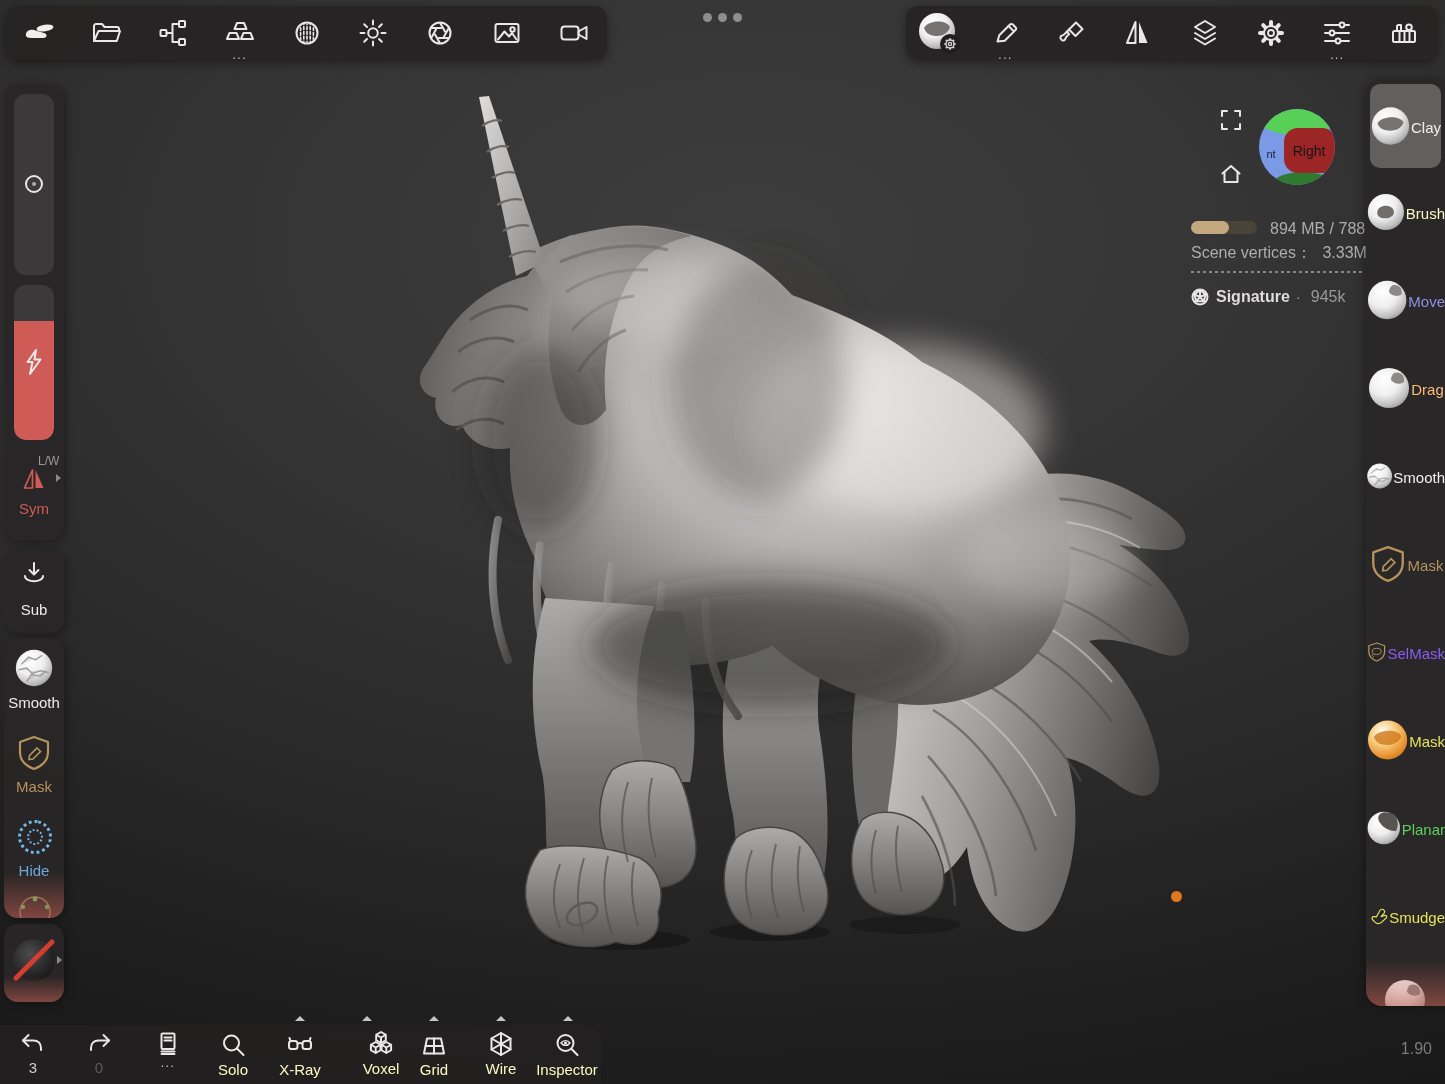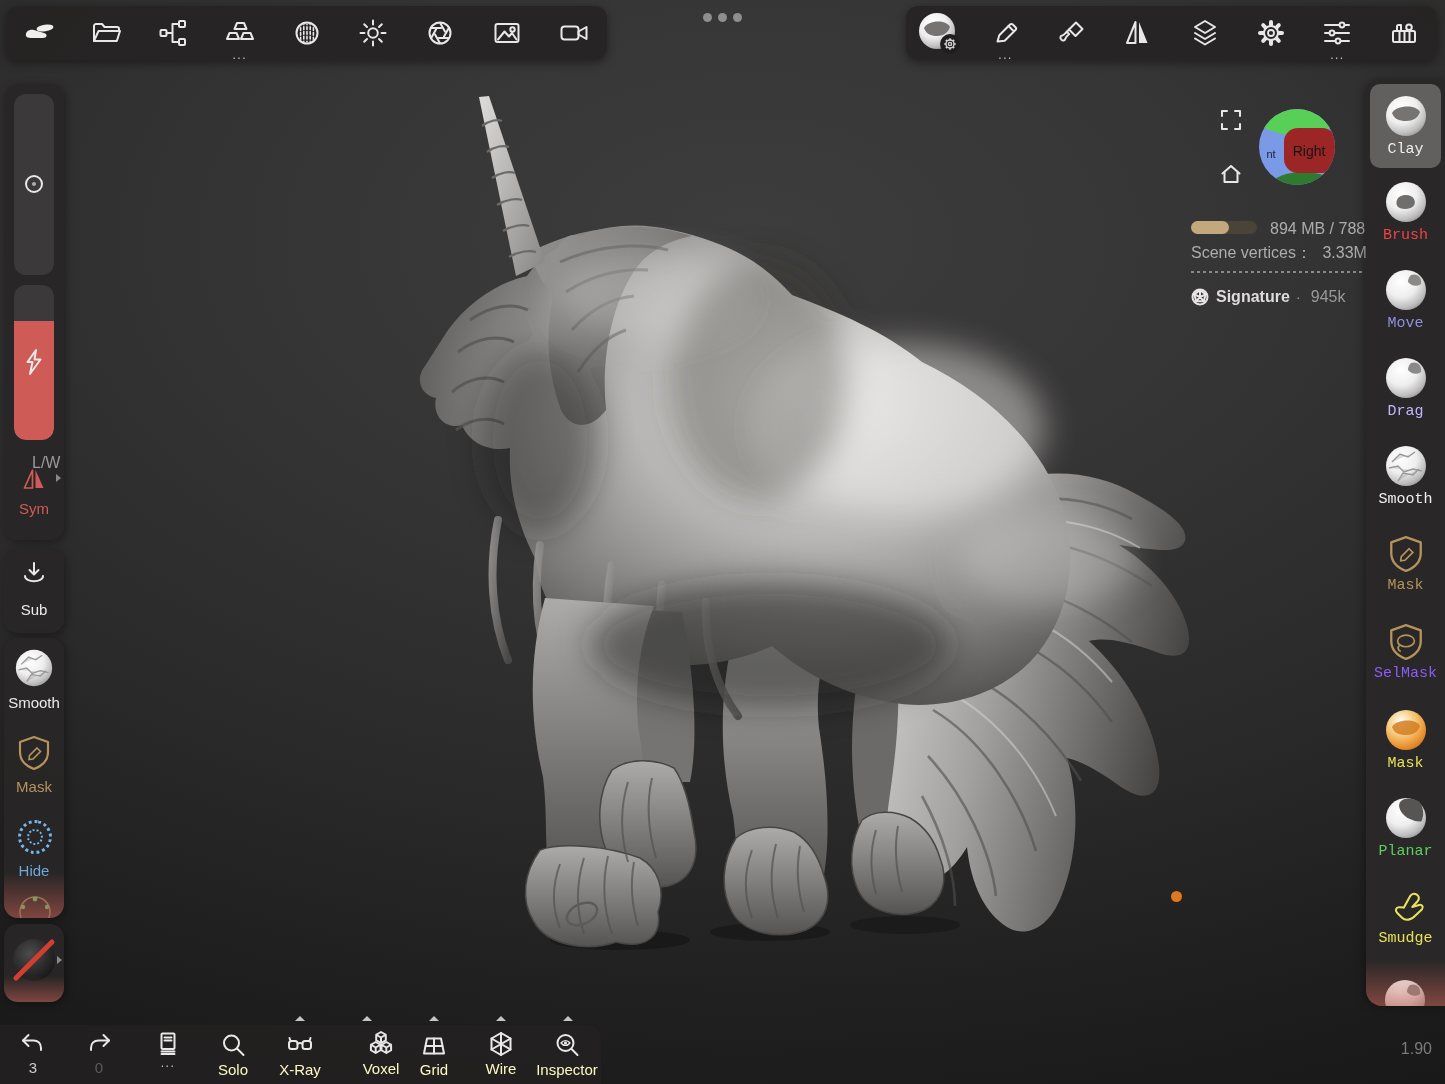--- a/index.html
+++ b/index.html
@@ -12,21 +12,21 @@
   .tb { display:flex; align-items:center; z-index:8; }
   .tb-item { flex:1; height:100%; display:flex; align-items:center; justify-content:center; position:relative; cursor:pointer; }
   .more { position:absolute; bottom:0px; left:50%; transform:translateX(-50%); font-size:12px; line-height:10px; color:#c9c7c7; letter-spacing:1.5px; }
   svg.ic { stroke:#e9e7e7; fill:none; stroke-width:2; stroke-linecap:round; stroke-linejoin:round; display:block; }
   svg.fill { stroke:none; fill:#f0efef; }
   
   .dot { width:9px; height:9px; border-radius:50%; background:#8f8e8e; display:inline-block; margin:0 3px; }
   
   #rightbar { position:absolute; left:1366px; top:80px; width:79px; height:926px; background:#292727;
     border-radius:16px 0 0 16px; z-index:10; overflow:hidden; box-shadow:-2px 0 10px rgba(0,0,0,.35); }
-  .tool { height:88px; display:flex; flex-direction:column; align-items:center; justify-content:center; cursor:pointer; position:relative;font-family:Liberation Mono, monospace; }
+  .tool { height:88px; display:flex; flex-direction:row; align-items:center; justify-content:center; cursor:pointer; position:relative; }
   .tool.selected { background:#625f5f; border-radius:10px; margin:4px 4px 0 4px; height:84px; }
   .tool-label { font-size:15px; color:#f0efef; margin-top:3px; }
   .fade-red { position:absolute; left:0; right:0; bottom:0; height:46px;
     background:linear-gradient(to bottom, rgba(41,39,39,0), rgba(186,92,82,.6)); pointer-events:none; }
   
   .lpanel { position:absolute; left:4px; width:60px; background:rgba(40,38,38,.95); border-radius:14px;
     z-index:9; box-shadow:2px 2px 8px rgba(0,0,0,.35); overflow:hidden; }
   .slider { position:absolute; left:10px; width:40px; background:#3b3939; border-radius:12px; overflow:hidden; }
   .lab { font-size:15px; text-align:center; }
   .tri-r { width:0; height:0; border-top:4px solid transparent; border-bottom:4px solid transparent; border-left:5px solid #8a8888; }
@@ -386,21 +386,21 @@
         <circle cx="10" cy="10" r="8"></circle>
           <circle cx="10" cy="10" r="2" fill="#b0aeae" stroke="none"></circle>
       </svg>
     </div>
     <div class="slider" style="top:201px;height:155px">
       <div style="position:absolute;left:0;right:0;bottom:0;height:119px;background:#cf5b56;border-radius:0 0 12px 12px"></div>
       <svg class="ic" style="position:absolute;left:9px;top:64px" width="22" height="26" viewBox="0 0 22 26" stroke="#f2b7b3" stroke-width="1.6">
         <path d="M13 1L4.5 13h5L7 25l10.5-14.5h-6z"></path>
       </svg>
     </div>
-    <div class="abs" style="left:28px;top:370px;font-size:16px;color:#9a9898">L/W</div>
+    <div class="abs" style="left:34px;top:370px;font-size:12px;color:#9a9898">L/W</div>
     <svg width="26" height="22" viewBox="0 0 26 22" class="abs" style="left:18px;top:384px">
       <path d="M10.5 2L2.5 20h8z" fill="none" stroke="#cf5b56" stroke-width="1.7" stroke-linejoin="round"></path>
       <path d="M13.5 2l8 18h-8z" fill="#cf5b56"></path>
     </svg>
     <div class="tri-r abs" style="left:52px;top:390px"></div>
     <div class="lab abs" style="left:0;width:60px;top:416px;color:#cf5b56">Sym</div>
   </div>
 
   <div class="lpanel" style="top:549px;height:84px">
     <svg class="ic abs" style="left:17px;top:12px" width="26" height="26" viewBox="0 0 26 26" stroke-width="2">
@@ -458,35 +458,35 @@
         <circle cx="22" cy="22" r="20" fill="url(#ball)"></circle>
         <path d="M8 19c4-8 24-9 28-1-2 6-7 9-14 9S10 25 8 19z" fill="#757473"></path>
       </svg>
       <div class="tool-label" style="color: rgb(240, 239, 239);">Clay</div>
     </div>
     <div class="tool">
       <svg width="44" height="44" viewBox="0 0 44 44">
         <circle cx="22" cy="22" r="20" fill="url(#ball)"></circle>
         <path d="M13 20c2-6 14-7 17-1s-2 10-9 10-10-4-8-9z" fill="#6f6e6d"></path>
       </svg>
-      <div class="tool-label" style="color: #ef4444;">Brush</div>
+      <div class="tool-label" style="color: #fef9c3;">Brush</div>
     </div>
     <div class="tool">
       <svg width="44" height="44" viewBox="0 0 44 44">
         <circle cx="22" cy="22" r="20" fill="url(#ball)"></circle>
         <path d="M27 7c6-2 11 2 10 9-4 3-10 2-13-2 0-3 1-5 3-7z" fill="#8a8988"></path>
       </svg>
       <div class="tool-label" style="color: rgb(144, 144, 226);">Move</div>
     </div>
     <div class="tool">
       <svg width="44" height="44" viewBox="0 0 44 44">
         <circle cx="22" cy="22" r="20" fill="url(#ball)"></circle>
         <path d="M27 7c6-2 11 2 10 9-4 3-10 2-13-2 0-3 1-5 3-7z" fill="#8a8988"></path>
       </svg>
-      <div class="tool-label" style="color: #c4b5fd; text-align: center;">Drag</div>
+      <div class="tool-label" style="color: #fdba74; text-align: center;">Drag</div>
     </div>
     <div class="tool">
       <svg width="44" height="44" viewBox="0 0 44 44">
         <circle cx="22" cy="22" r="20" fill="url(#ball)"></circle>
         <g stroke="#9a9998" stroke-width="1.4" fill="rgba(110,110,108,.22)">
           <path d="M8 18l8-8 8 3 7-5"></path>
             <path d="M5 24l9-2 6 6 9-3 9 2"></path>
             <path d="M14 37l5-8 10 2 6-6"></path>
         </g>
       </svg>

